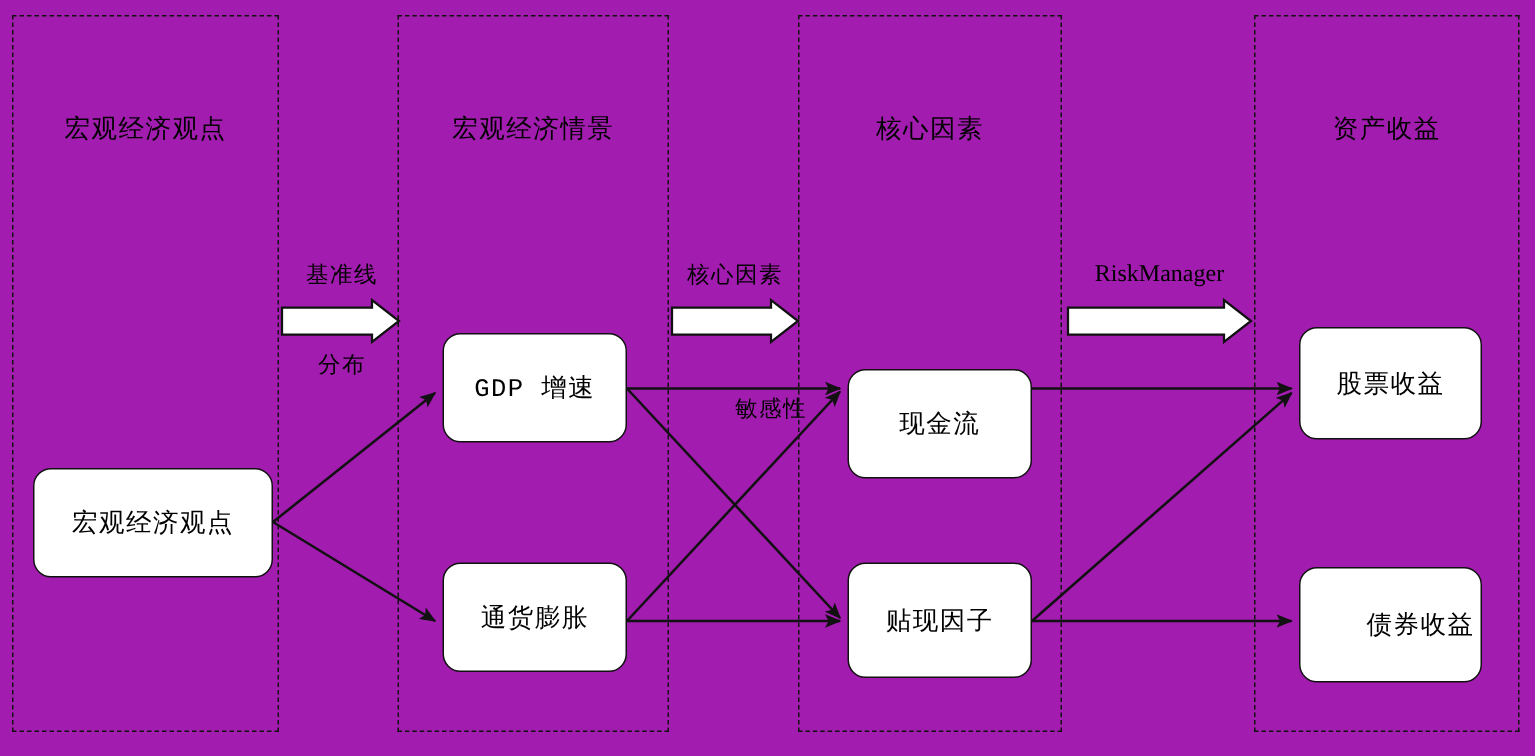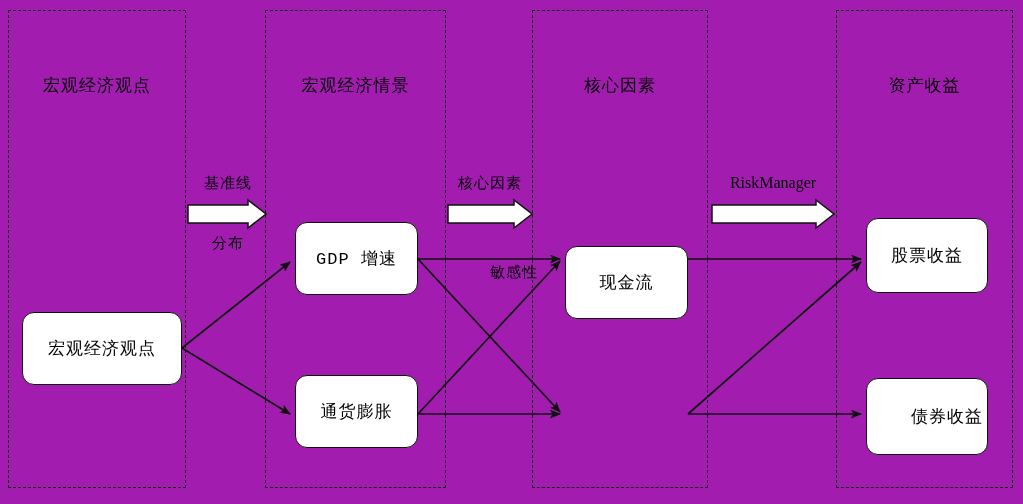--- a/index.html
+++ b/index.html
@@ -141,18 +141,19 @@
   <div class="conn-label" style="left:708px; top:234px; width:130px;"></div>
 
   <div class="node" style="left:22px; top:312px; width:160px; height:73px;">宏观经济观点</div>
 
   <div class="node" style="left:295px; top:222px; width:123px; height:73px;">GDP 增速</div>
 
   <div class="node" style="left:295px; top:375px; width:123px; height:73px;">通货膨胀</div>
 
   <div class="node" style="left:565px; top:222px; width:123px; height:73px;margin-top:24px;">现金流</div>
 
+  <div class="node" style="left:565px; top:375px; width:123px; height:77px;">贴现因子</div>
 
   <div class="node" style="left:866px; top:218px; width:122px; height:75px;">股票收益</div>
 
   <div class="node" style="left:866px; top:378px; width:122px; height:77px;padding-left:40px;">债券收益</div>
 
 </div>
 
 </body></html>

